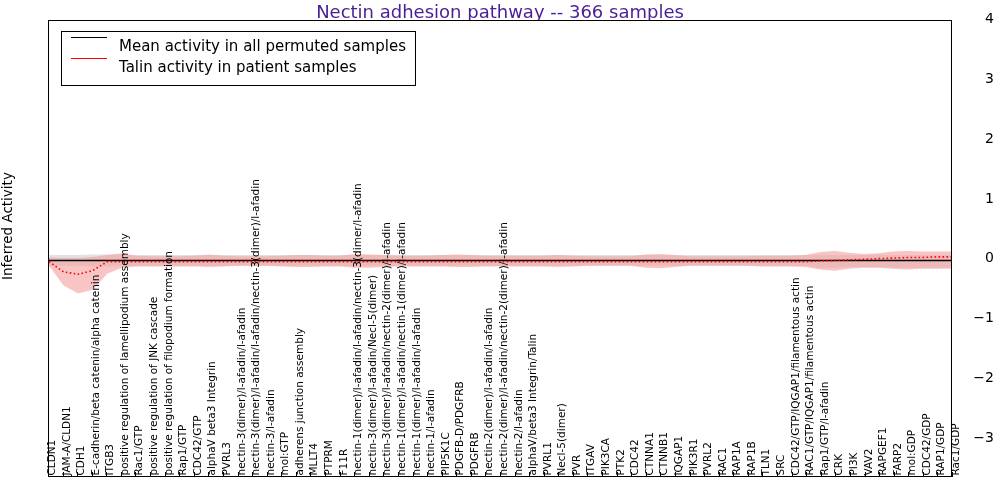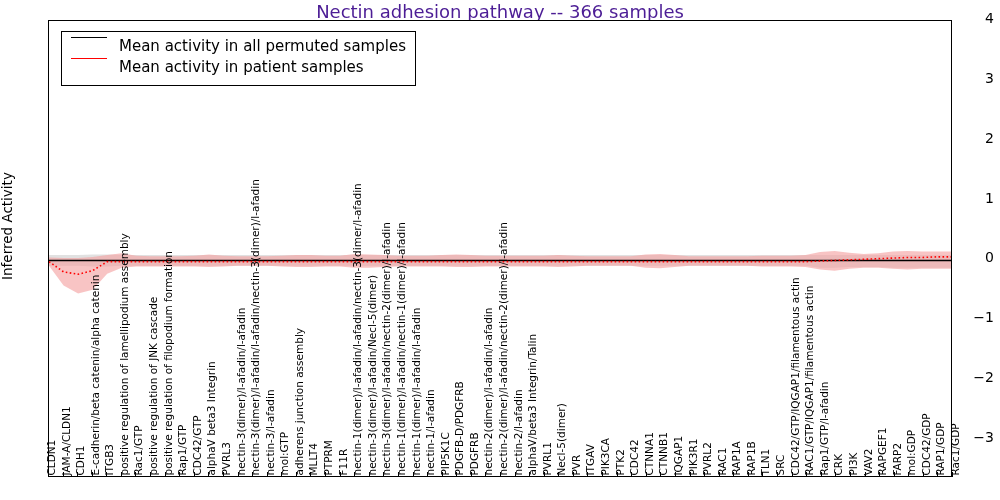--- a/index.html
+++ b/index.html
@@ -231,17 +231,17 @@
       <div class="xlabel" style="left: 904px;">Rac1/GDP</div>
     </div>
 
   <div id="legend">
     <div class="legend-row">
       <span class="legend-swatch"></span>
       <span class="legend-text">Mean activity in all permuted samples</span>
     </div>
     <div class="legend-row">
       <span class="legend-swatch red"></span>
-      <span class="legend-text">Mean activity in patient samples</span>
+      <span class="legend-text">Talin activity in patient samples</span>
     </div>
   </div>
 
 </div>
 
 </body></html>

